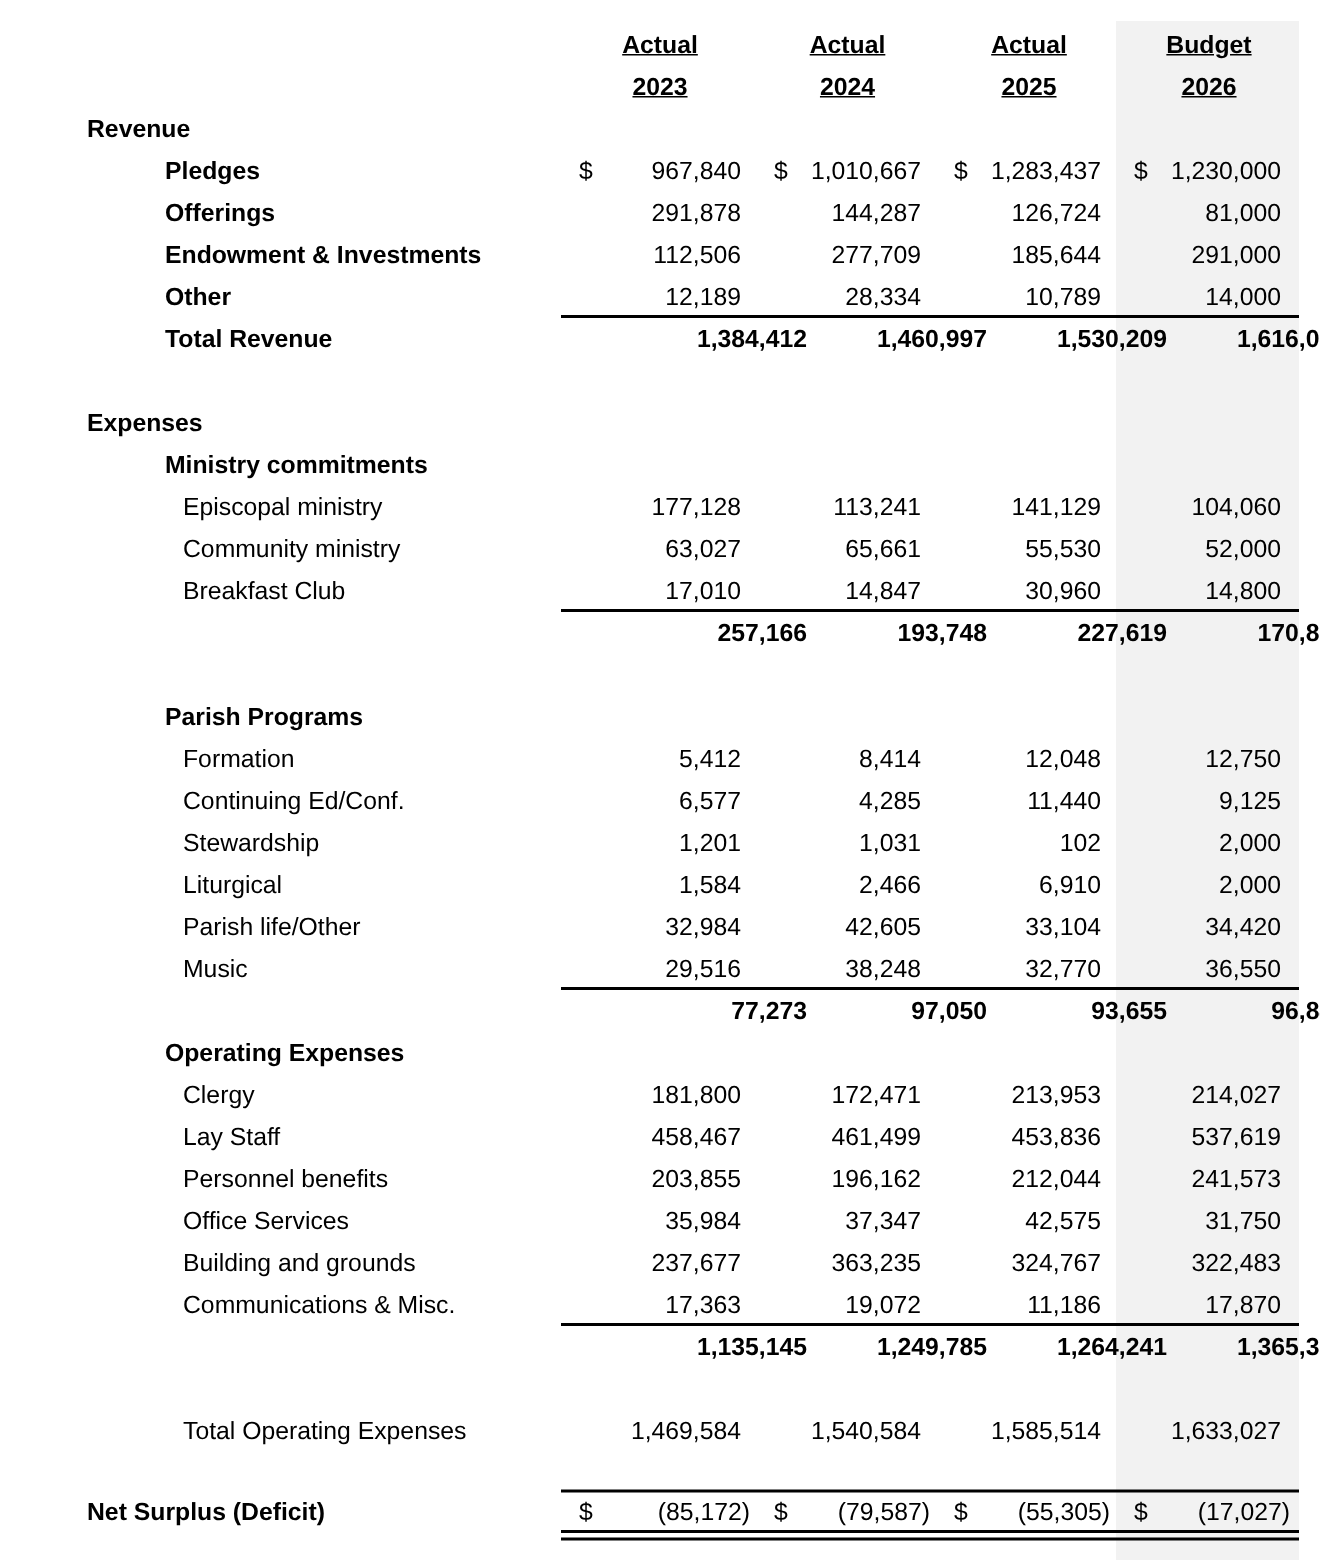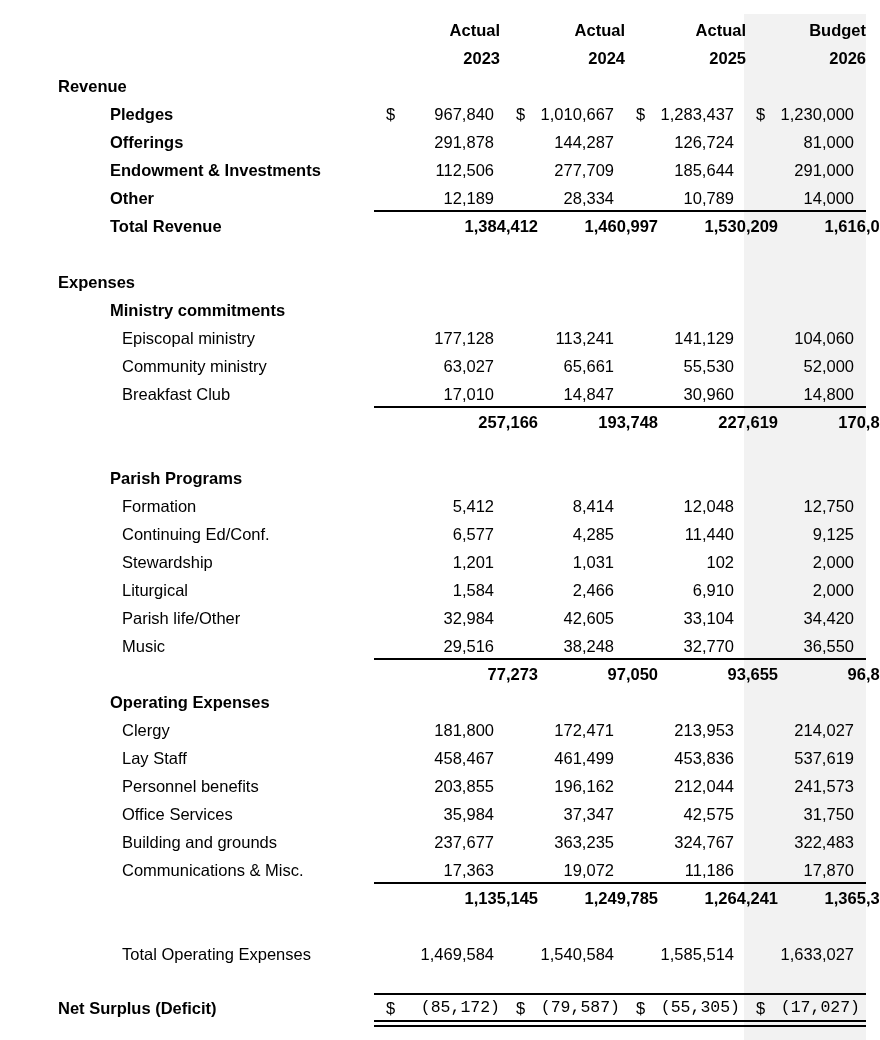--- a/index.html
+++ b/index.html
@@ -16,22 +16,22 @@
   .cell .num { position: absolute; right: 0; white-space: nowrap; }
   .cell .cur { position: absolute; left: 0; white-space: nowrap; }
   .c0 { left: 374px; width: 120px; }
   .c1 { left: 494px; width: 120px; }
   .c2 { left: 614px; width: 120px; }
   .c3 { left: 734px; width: 120px; }
   .c0 .cur { left: 12px; }
   .c1 .cur { left: 22px; }
   .c2 .cur { left: 22px; }
   .c3 .cur { left: 22px; }
-  .neg .num { right: -6px; font-family: Liberation Mono, monospace; }
-  .hdr { position: absolute; text-align: right; font-weight: bold; width: 120px; }
+  .neg .num { right: -6px; }
+  .hdr { position: absolute; text-align: center; font-weight: bold; width: 120px; text-decoration: underline; }
   .rule { position: absolute; left: 374px; width: 492px; height: 0; border-top: 2px solid #000; }
   .dbl { position: absolute; left: 374px; width: 492px; height: 3px; border-top: 2px solid #000; border-bottom: 2px solid #000; }
 </style>
 </head>
 <body>
 
 <div class="shade"></div>
 
 <div class="row" style="top:16px">
   <div class="hdr" style="left:380px">Actual</div>

